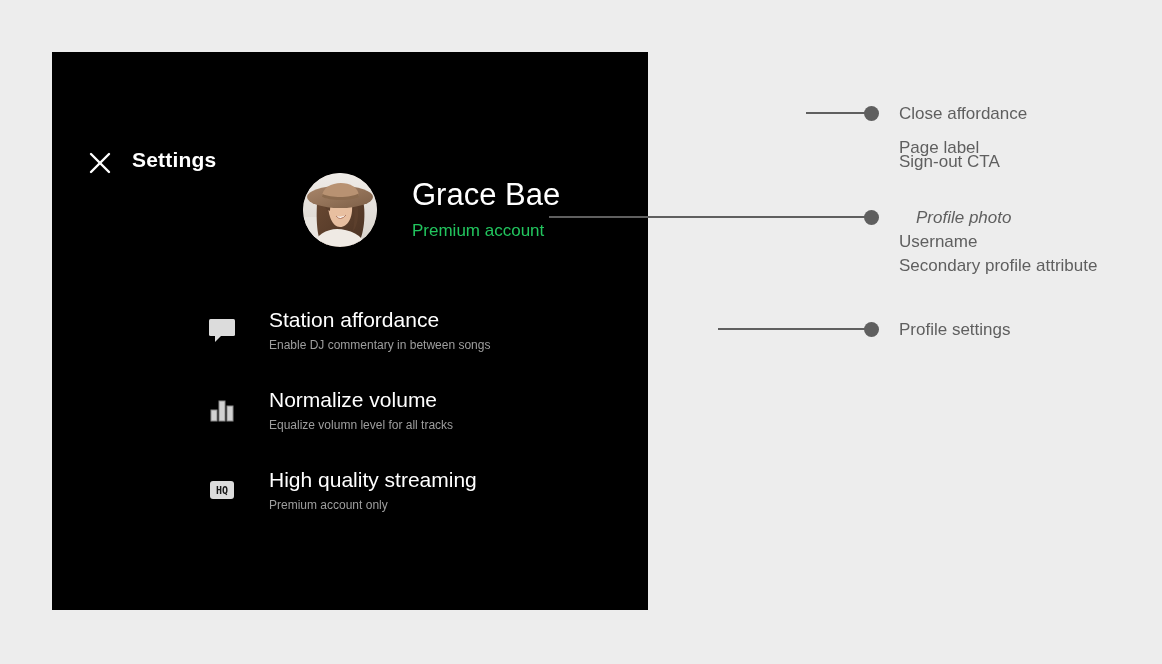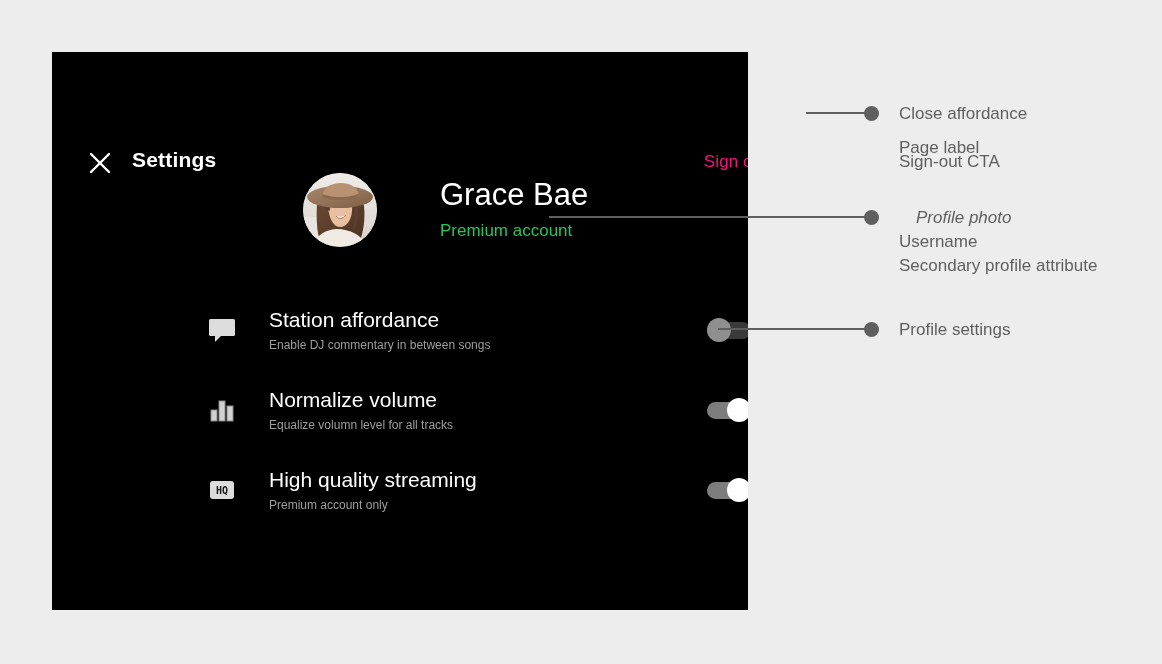--- a/index.html
+++ b/index.html
@@ -14,21 +14,21 @@
     overflow: hidden;
     font-family: "Liberation Sans", sans-serif;
     -webkit-font-smoothing: antialiased;
   }
 
   
   #settings-panel {
     position: absolute;
     left: 52px;
     top: 52px;
-    width: 696px;
+    width: 596px;
     height: 558px;
     background: #000000;
     overflow: hidden;
   }
 
   
   #app-bar {
     position: absolute;
     left: 0;
     top: 0;
@@ -68,21 +68,20 @@
     letter-spacing: 0.1px;
   }
 
   
   #profile-block {
     position: absolute;
     left: 251px;
     top: 121px;
     display: flex;
     align-items: center;
-    gap: 28px;
   }
   #avatar {
     width: 74px;
     height: 74px;
     border-radius: 50%;
     overflow: hidden;
     position: relative;
     flex: none;
     background: #cfc7bf;
   }

